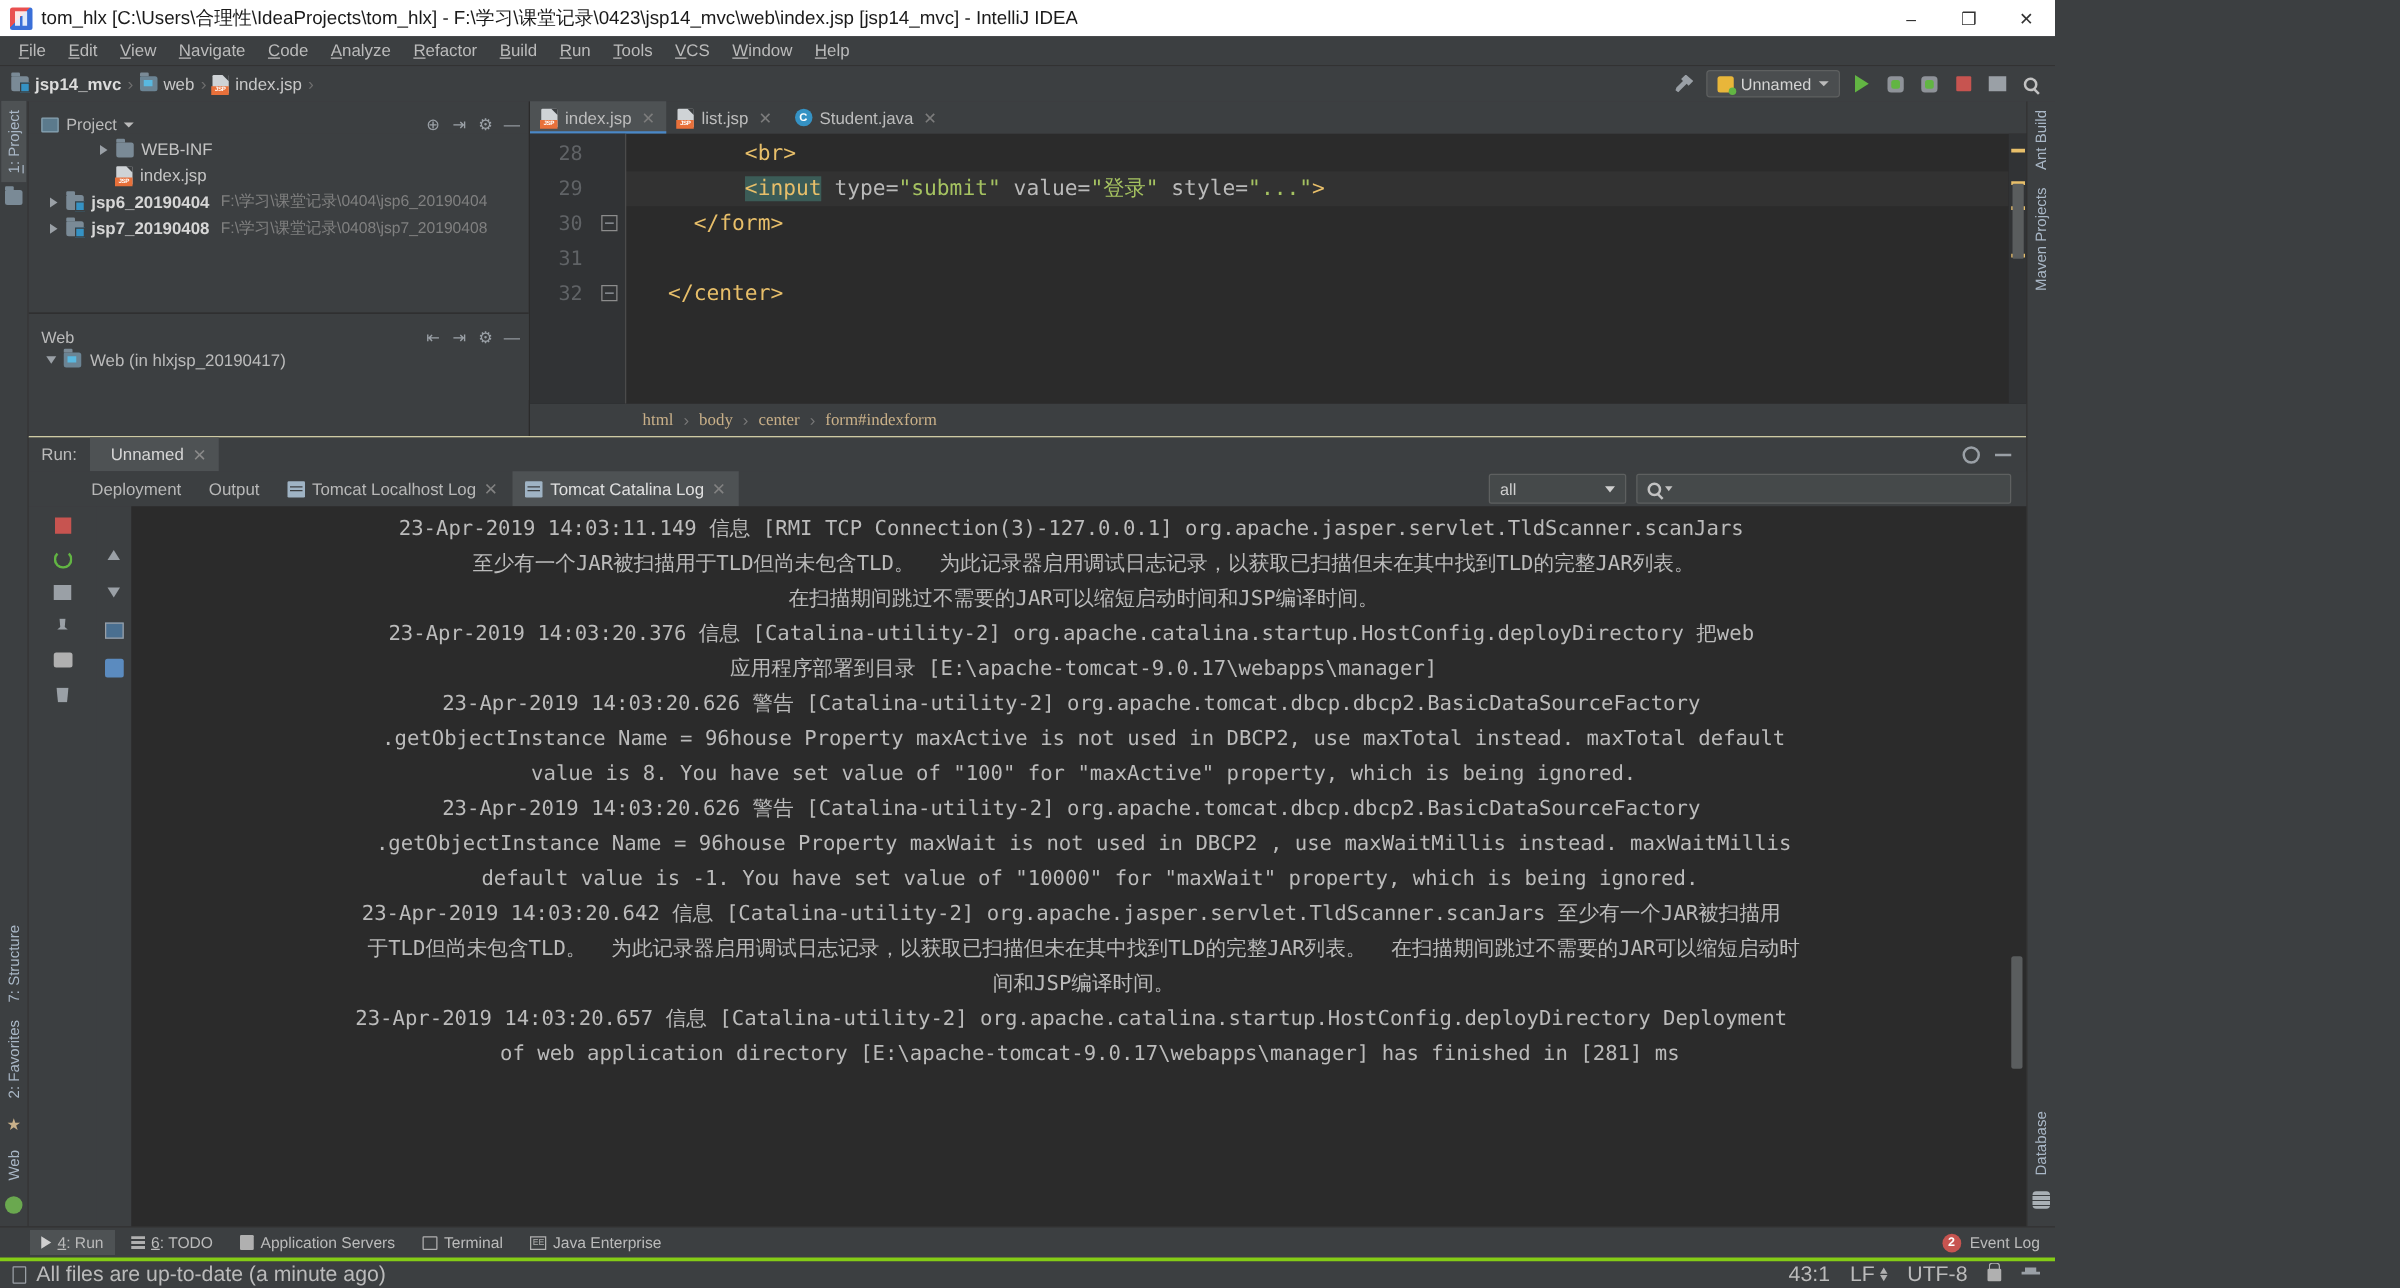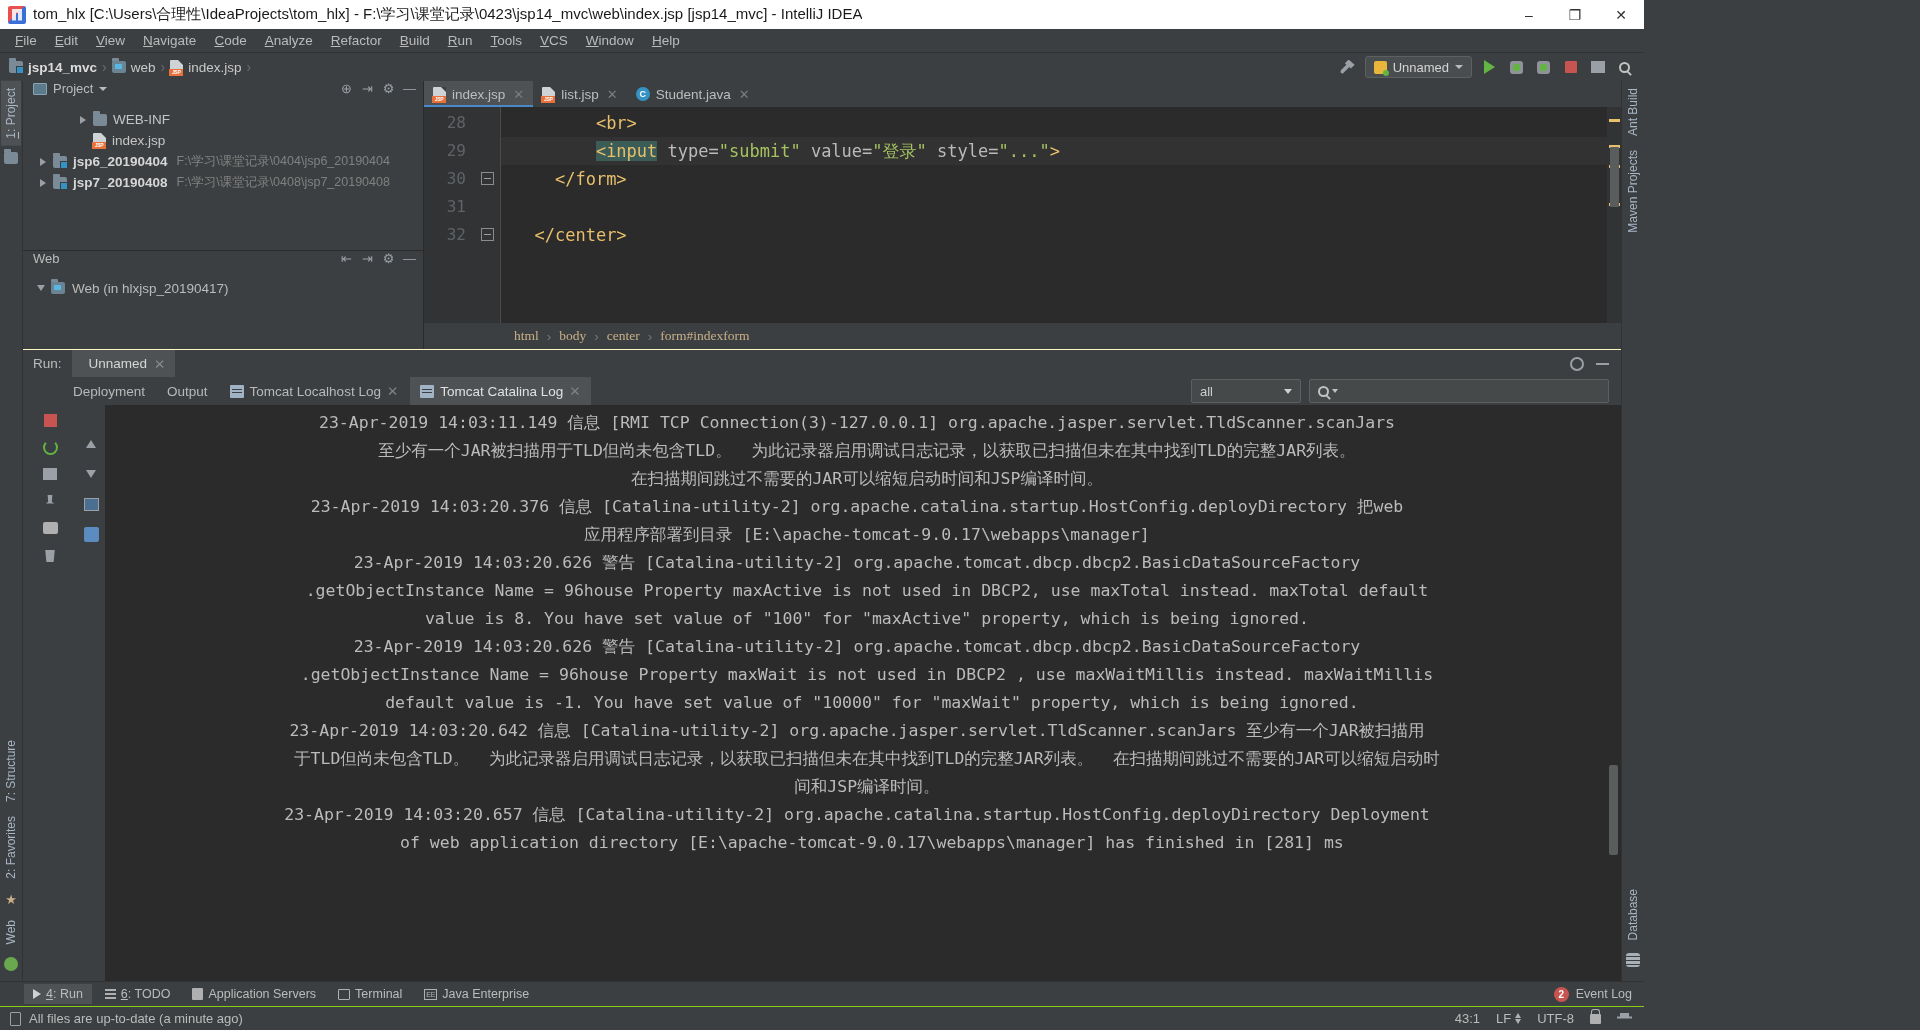--- a/index.html
+++ b/index.html
@@ -96,21 +96,21 @@
   .vtab.sel { background: #4e5254; }
   .vtab u { text-decoration: underline; }
   .vtab-ic { margin: 6px 0; }
 
   .center-col { flex: 1; display: flex; flex-direction: column; min-width: 0; }
   .upper { display: flex; flex: 0 0 auto; height: 268px; min-height: 0;}
 
   
   .projwin { width: 400px; display: flex; flex-direction: column; background: #3c3f41; flex: 0 0 400px; }
   .tw-header {
-    height: 26px; display: flex; align-items: flex-start; gap: 6px; padding: 0 6px 0 10px;
+    height: 26px; display: flex; align-items: flex-end; gap: 6px; padding: 0 6px 0 10px;
     font-size: 13px; color: #bbbbbb; flex: 0 0 26px;
   }
   .tw-header .title { display:flex; align-items:center; gap:6px; }
   .tw-header .spacer { margin-left: auto; }
   .tw-ic { width:15px; height:15px; display:flex; align-items:center; justify-content:center; color:#9aa0a6; font-size:13px;}
   .proj-ic { width:14px;height:12px;background:#5b7a8c;border:1px solid #8aa6b5; border-radius:1px;}
   .caret-dn { width:0;height:0;border-style:solid;border-width:4px 4px 0 4px;border-color:#bbbbbb transparent transparent transparent;}
   .tree { flex: 1; overflow: hidden; font-size: 13.5px; background:#3c3f41; padding-top:2px;}
   .trow { height: 21px; display: flex; align-items: center; white-space: nowrap; padding-right: 6px; }
   .trow .arrow { width:12px; flex:0 0 12px; display:flex; align-items:center; justify-content:center;}
@@ -242,22 +242,22 @@
   }
   .bb { display:flex; align-items:center; gap:5px; padding: 3px 9px; white-space:nowrap;}
   .bb.sel { background:#4e5254; }
   .bb u { text-decoration: underline; }
   .bottombar .right { margin-left:auto; display:flex; align-items:center; gap:7px; padding-right:12px;}
   .badge-red {
     background:#c75450; color:#fff; border-radius:50%; width:15px; height:15px;
     display:flex; align-items:center; justify-content:center; font-size:10px; font-weight:bold;
   }
   .statusbar {
-    height: 24px; background:#3c3f41; display:flex; align-items:center; font-size:13px;
-    color:#bbbbbb; flex:0 0 24px; border-top:1px solid #84cc16; padding-left:10px; gap:8px;
+    height: 24px; background:#3c3f41; display:flex; align-items:center; font-size:17px;
+    color:#bbbbbb; flex:0 0 24px; border-top:3px solid #84cc16; padding-left:10px; gap:8px;
   }
   .statusbar .right { margin-left:auto; display:flex; align-items:center; gap:16px; padding-right:12px;}
   .doc-ic{width:11px;height:14px;border:1.5px solid #9aa0a6;border-radius:1px;}
   .lock-ic{width:11px;height:10px;background:#b0b0b0;border-radius:1px;position:relative;}
   .lock-ic::before{content:"";position:absolute;left:1px;top:-5px;width:7px;height:6px;border:1.5px solid #b0b0b0;border-bottom:none;border-radius:3px 3px 0 0;}
   .hat-ic{width:15px;height:14px;background:#9aa0a6;clip-path:polygon(20% 35%,20% 10%,80% 10%,80% 35%,100% 35%,100% 50%,0 50%,0 35%);}
   .updn{display:flex;flex-direction:column;gap:1px;}
   .updn i{width:0;height:0;border-style:solid;}
   .updn .u{border-width:0 3.5px 5px 3.5px;border-color:transparent transparent #b0b0b0 transparent;}
   .updn .d{border-width:5px 3.5px 0 3.5px;border-color:#b0b0b0 transparent transparent transparent;}

